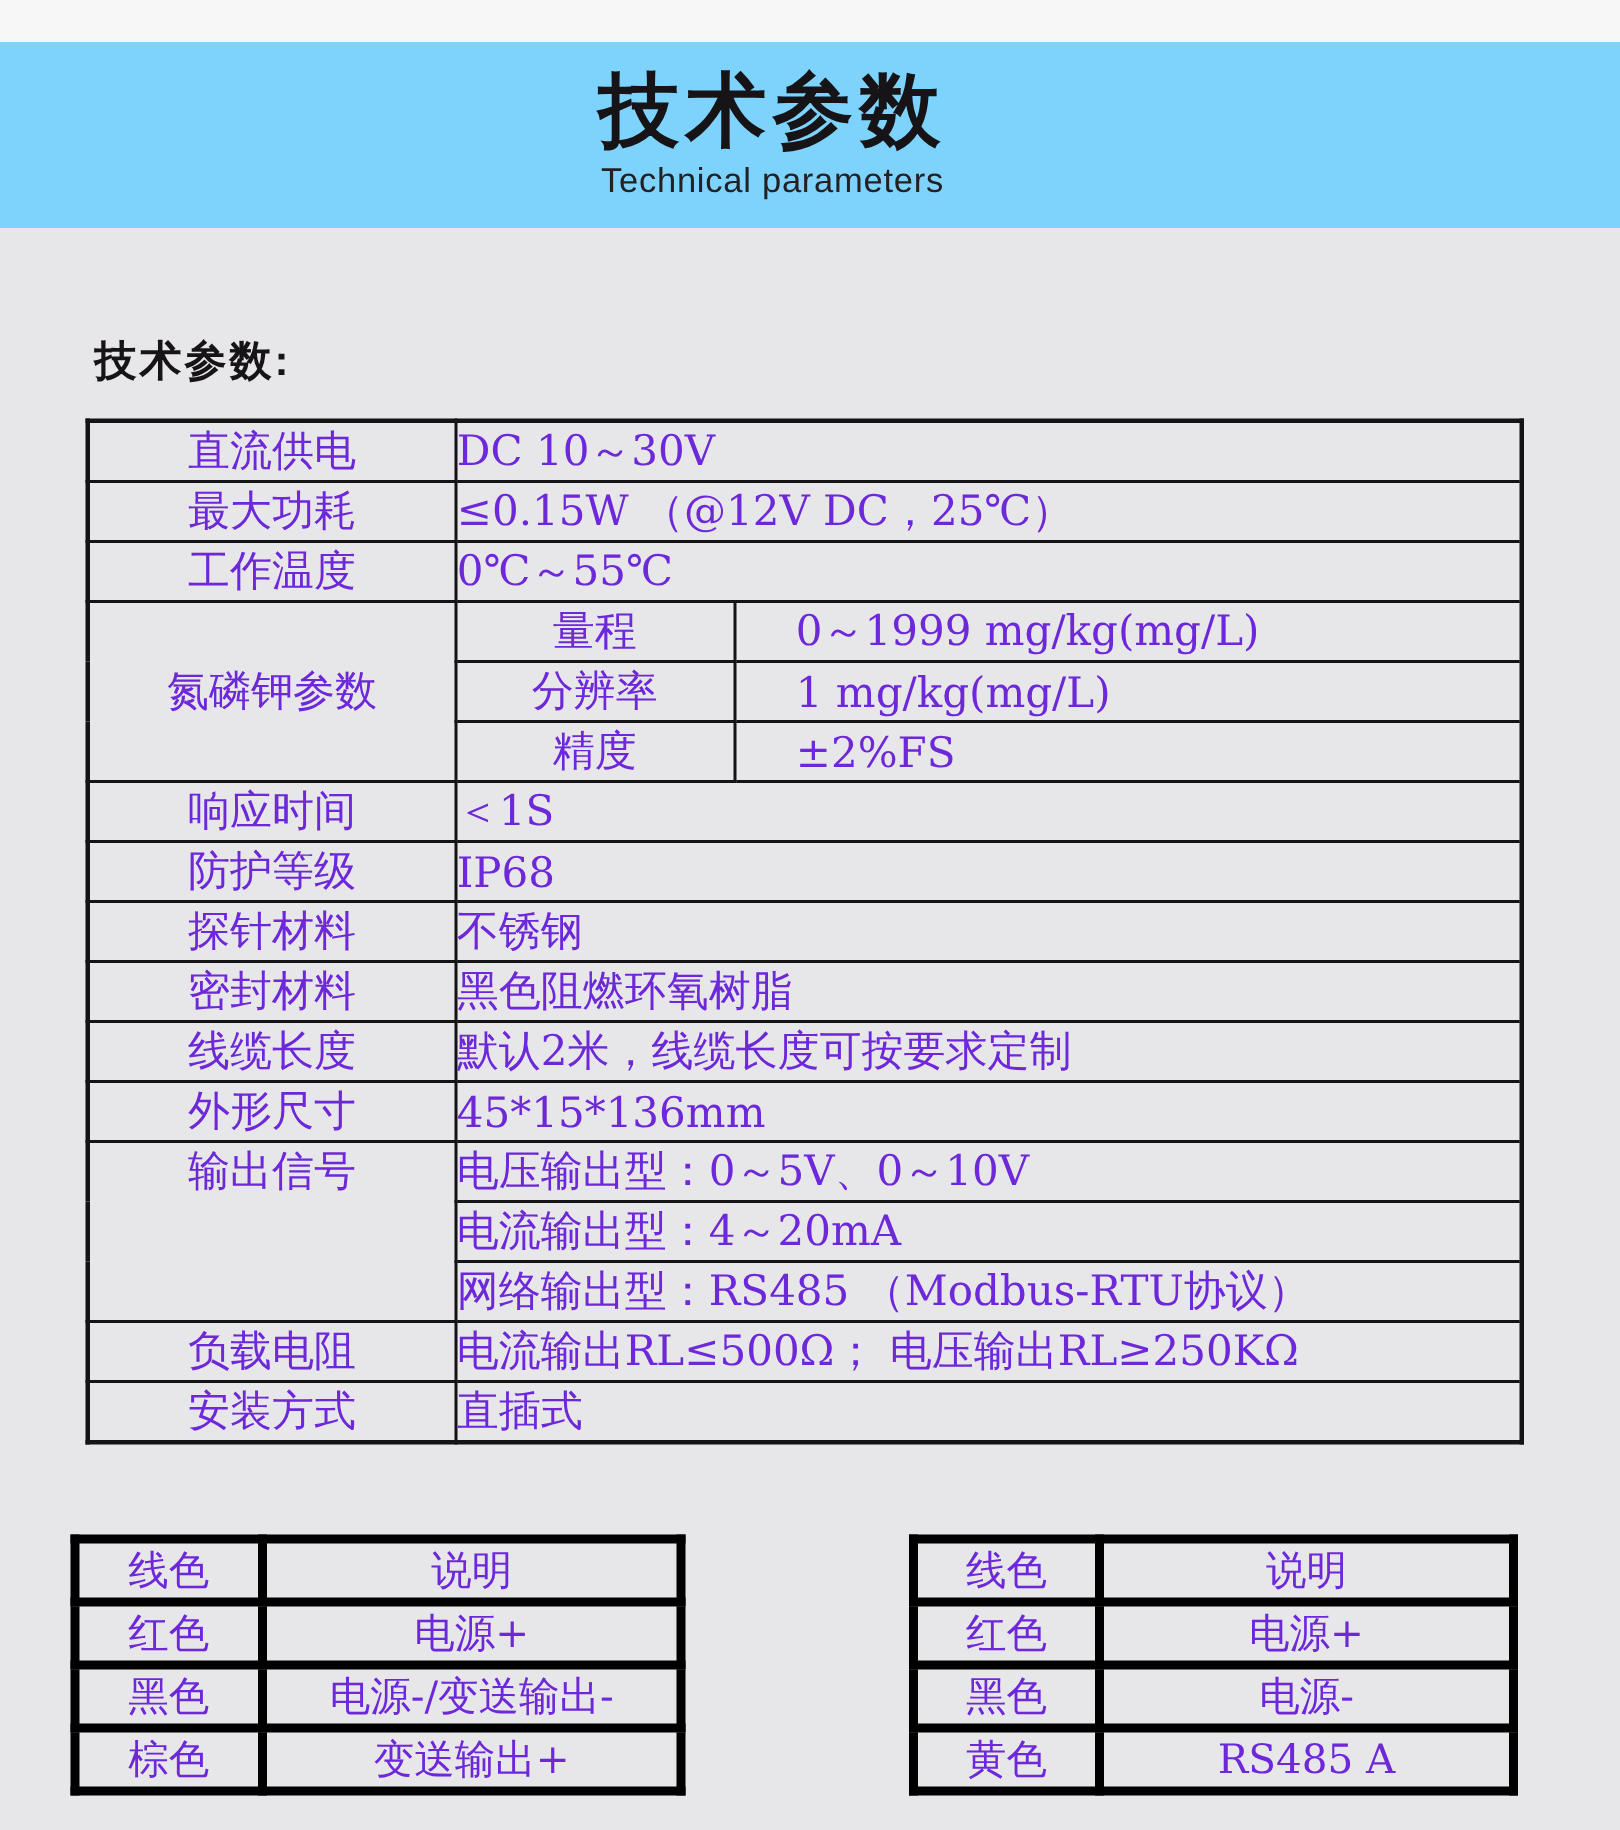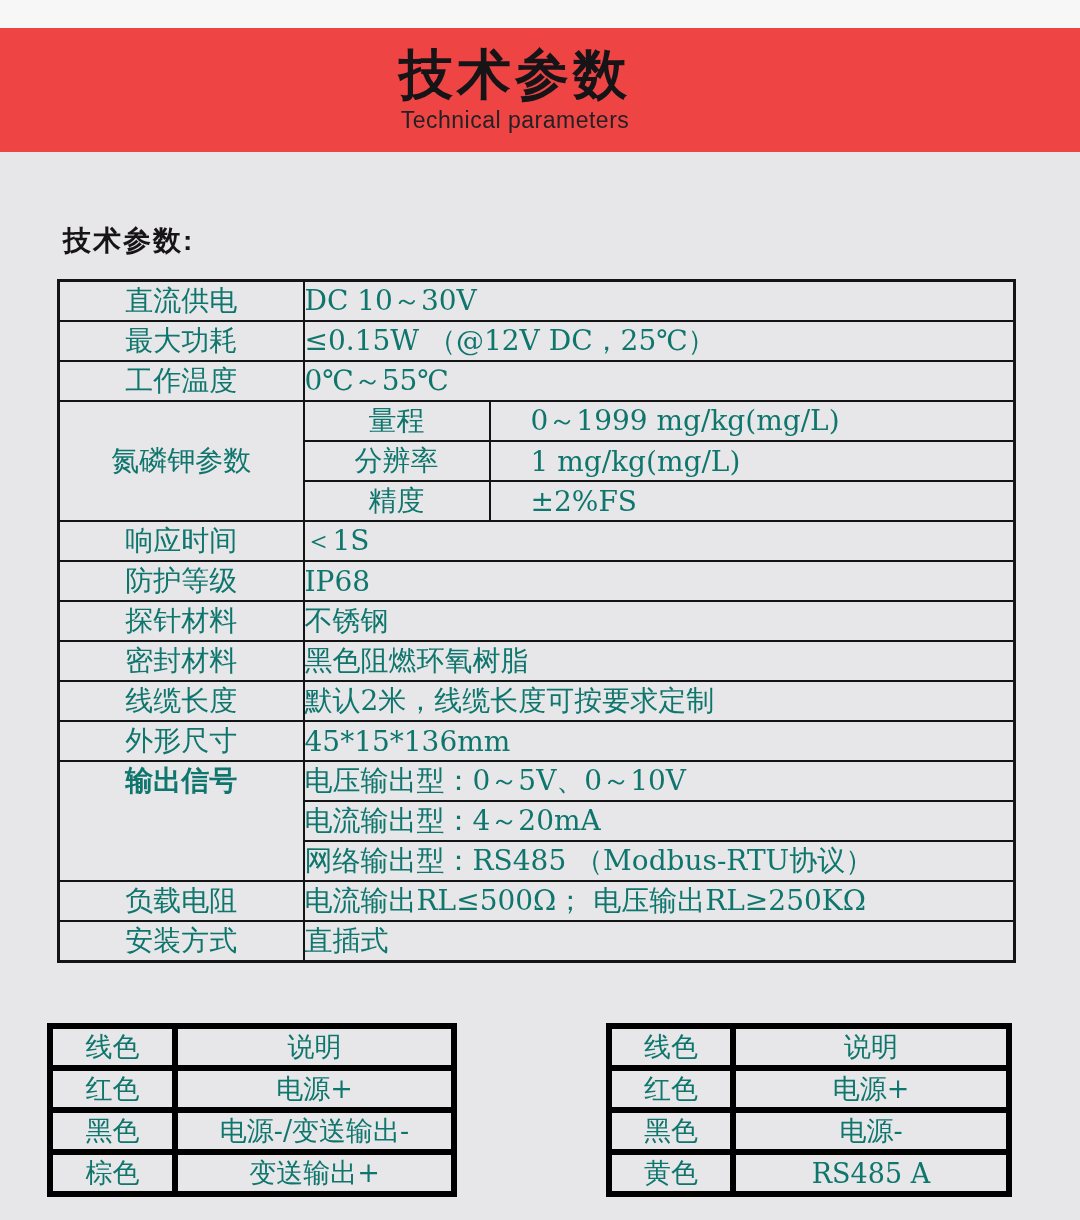--- a/index.html
+++ b/index.html
@@ -8,21 +8,21 @@
     background: #e7e6e8;
     color: #1c1a1d;
     font-family: "Liberation Sans", sans-serif;
   }
   .top-strip {
     height: 28px;
     background: #f7f7f7;
   }
   .banner {
     height: 124px;
-    background: #ef4444;
+    background: #7dd3fc;
     text-align: center;
     padding-top: 17px;
   }
   .banner-inner { transform: translateX(-25px); }
   .page-title {
     font-size: 54px;
     font-weight: bold;
     letter-spacing: 4px;
     color: #161417;
     line-height: 1.1;
@@ -39,40 +39,40 @@
     font-size: 28px;
     font-weight: bold;
     letter-spacing: 2px;
     line-height: 36px;
     color: #161417;
   }
   table {
     border-collapse: collapse;
     table-layout: fixed;
     font-family: "DejaVu Serif", "Liberation Serif", serif;
-    color: #0f766e;
+    color: #6d28d9;
   }
   .spec-table {
     margin: 20px 0 0 57px;
     width: 956px;
     border: 3px solid #141414;
     font-size: 28px;
   }
   .spec-table td {
     border: 2px solid #141414;
     height: 35px;
     white-space: nowrap;
     overflow: hidden;
     vertical-align: middle;
   }
   td.c-label { text-align: center; }
   td.c-sub   { text-align: center; }
   td.c-val   { text-align: left; }
   td.c-subval{ text-align: left; padding-left: 40px; margin-top: 40px; }
-  td.v-top   { vertical-align: top; line-height: 36px; padding-top: 1px; font-weight: bold; }
+  td.v-top   { vertical-align: top; line-height: 36px; padding-top: 1px; }
   .bottom {
     display: flex;
     margin: 60px 0 0 47px;
     align-items: flex-start;
   }
   .wiring-left  { width: 404px; margin-right: 155px; }
   .wiring-right { width: 400px; }
   .wiring-title {
     font-size: 29px;
     font-weight: bold;

